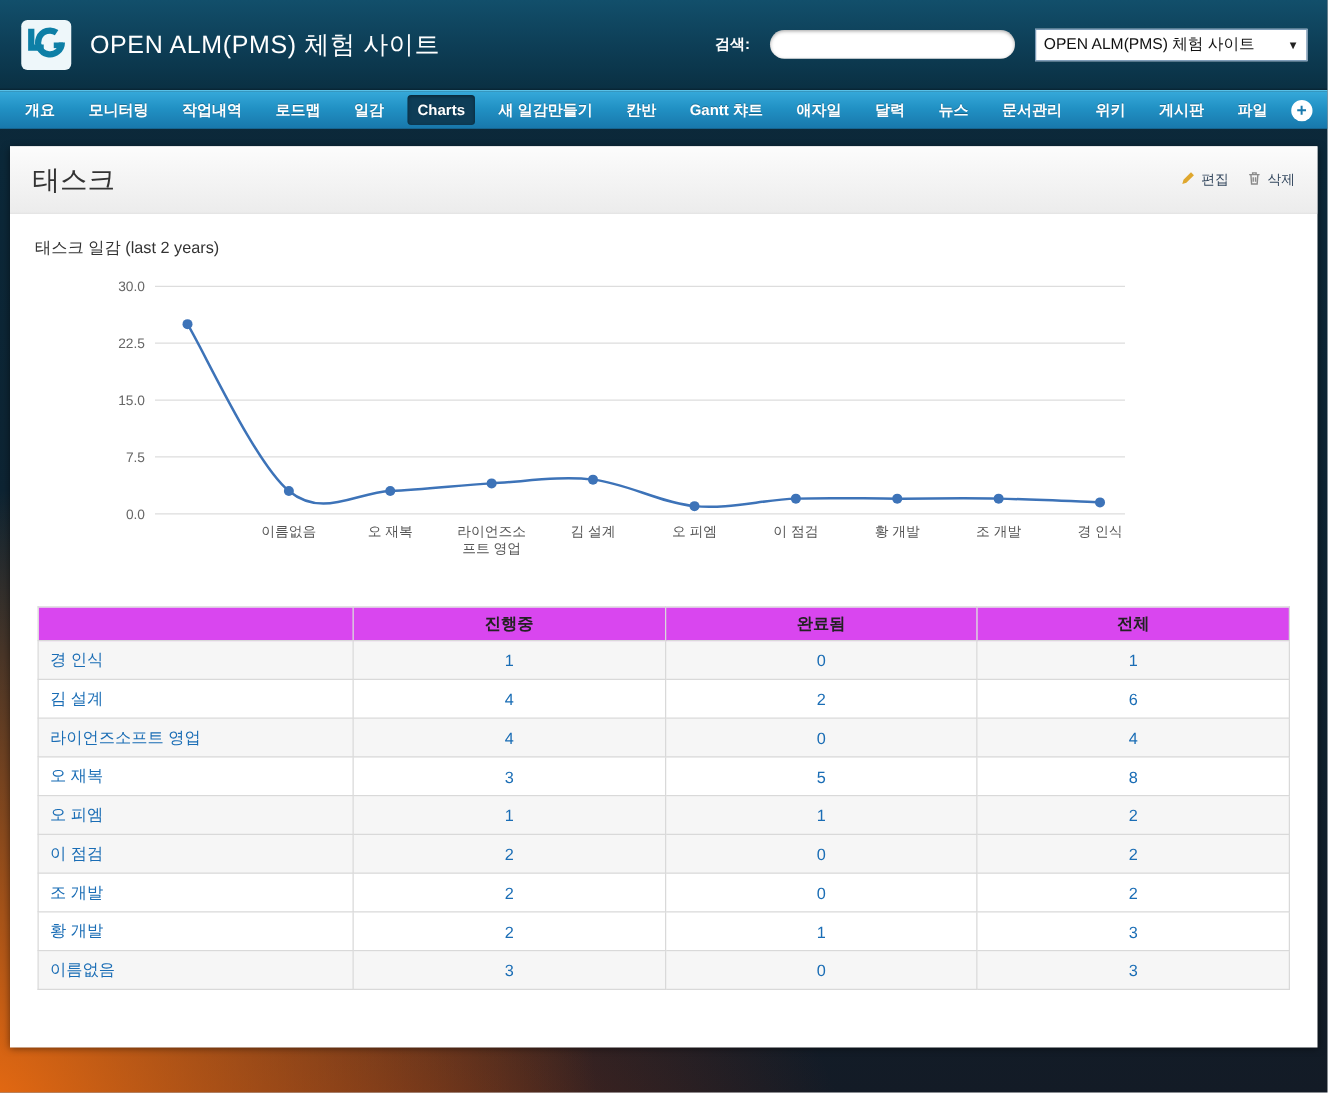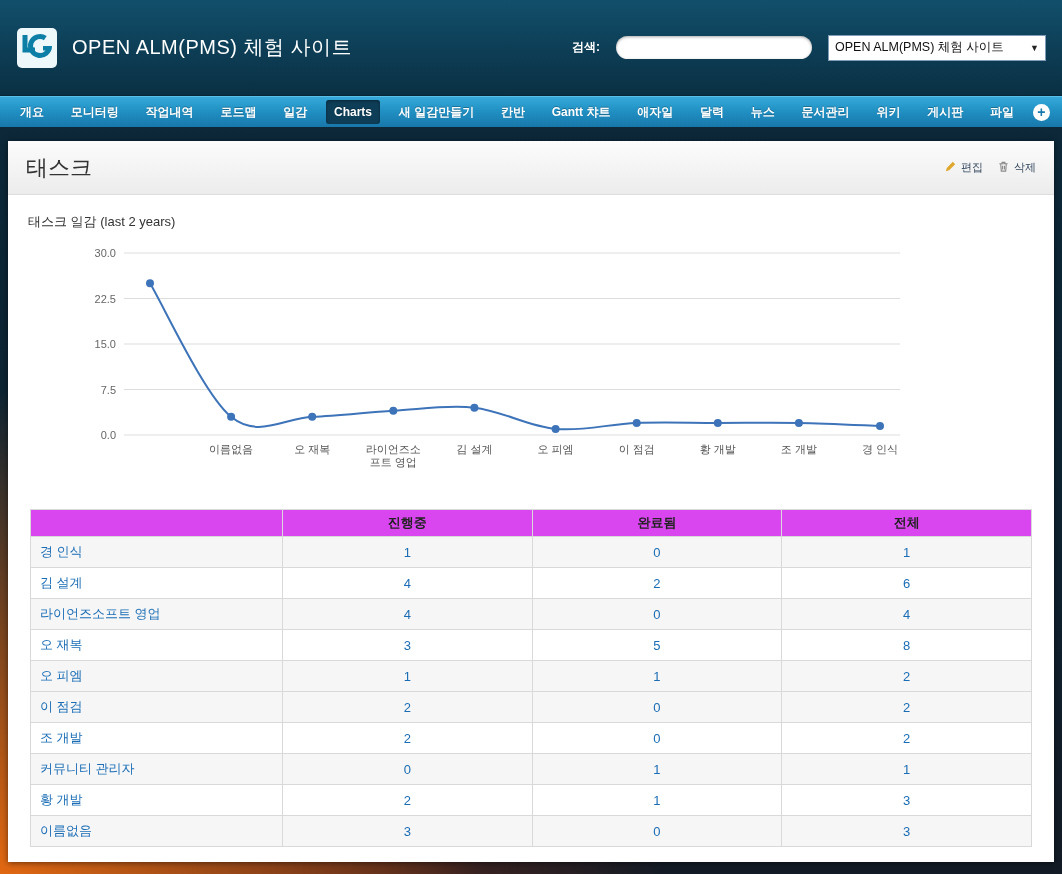--- a/index.html
+++ b/index.html
@@ -7,21 +7,21 @@
   body {
     font-family:"Liberation Sans", sans-serif;
     overflow:hidden;
     background:
       radial-gradient(circle at -3% 103%, rgba(255,115,15,.95), rgba(255,115,15,0) 36%),
       radial-gradient(circle at 30% 115%, rgba(200,60,10,.45), rgba(200,60,10,0) 30%),
       linear-gradient(180deg,#0b2a3c 0%, #0e2230 60%, #131b26 100%);
   }
   
   .app-header {
-    height:96px;
+    height:72px;
     background:linear-gradient(180deg,#124f6b 0%, #0d3d55 55%, #0a3043 100%);
     display:flex; align-items:center; padding:0 16px;
     border-bottom:1px solid #082636;
   }
   .logo { width:42px; height:42px; flex:0 0 auto; }
   .app-title { color:#fff; font-size:20px; margin-left:14px; letter-spacing:.5px; }
   .header-right { margin-left:auto; display:flex; align-items:center; gap:16px; }
   .search-label { color:#fff; font-size:12px; font-weight:bold; }
   .search-input {
     width:196px; height:23px; border:none; border-radius:12px;
@@ -238,26 +238,20 @@
           <td class="num">2</td>
           <td class="num">0</td>
           <td class="num">2</td>
         </tr>
         <tr>
           <td class="name"><a href="#">조 개발</a></td>
           <td class="num">2</td>
           <td class="num">0</td>
           <td class="num">2</td>
         </tr>
-        <tr class="odd">
-          <td class="name"><a href="#">커뮤니티 관리자</a></td>
-          <td class="num">0</td>
-          <td class="num">1</td>
-          <td class="num">1</td>
-        </tr>
         <tr>
           <td class="name"><a href="#">황 개발</a></td>
           <td class="num">2</td>
           <td class="num">1</td>
           <td class="num">3</td>
         </tr>
         <tr class="odd">
           <td class="name"><a href="#">이름없음</a></td>
           <td class="num">3</td>
           <td class="num">0</td>

